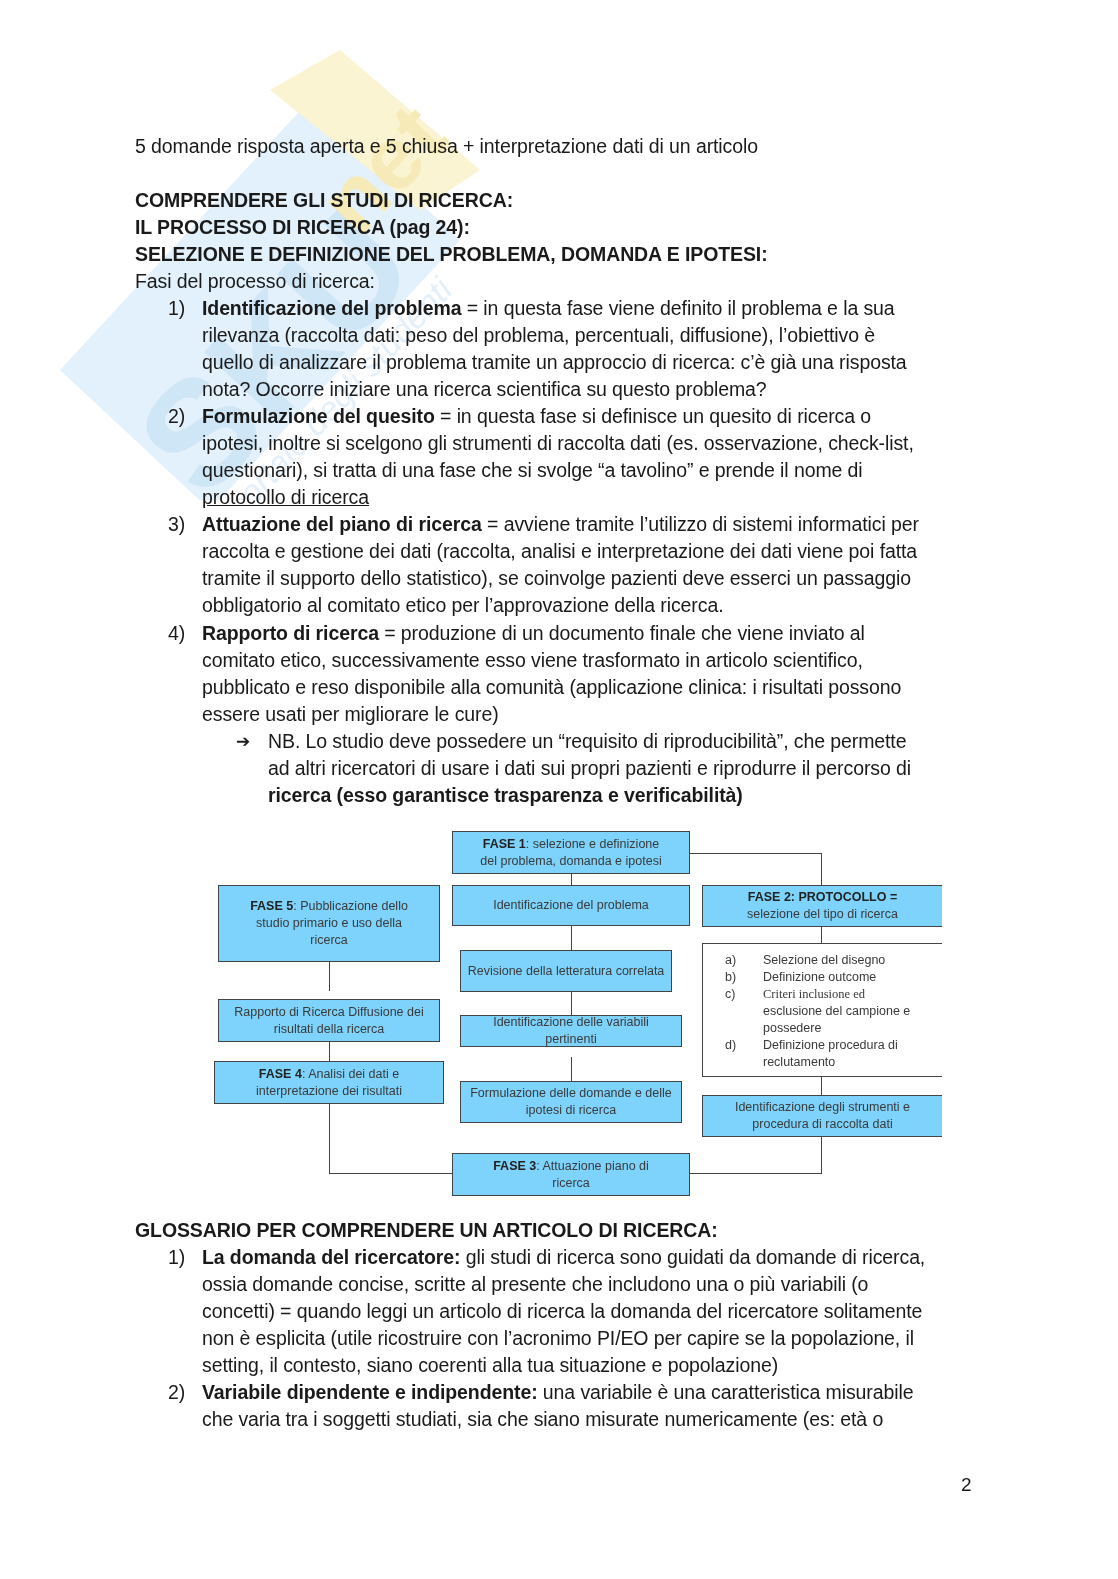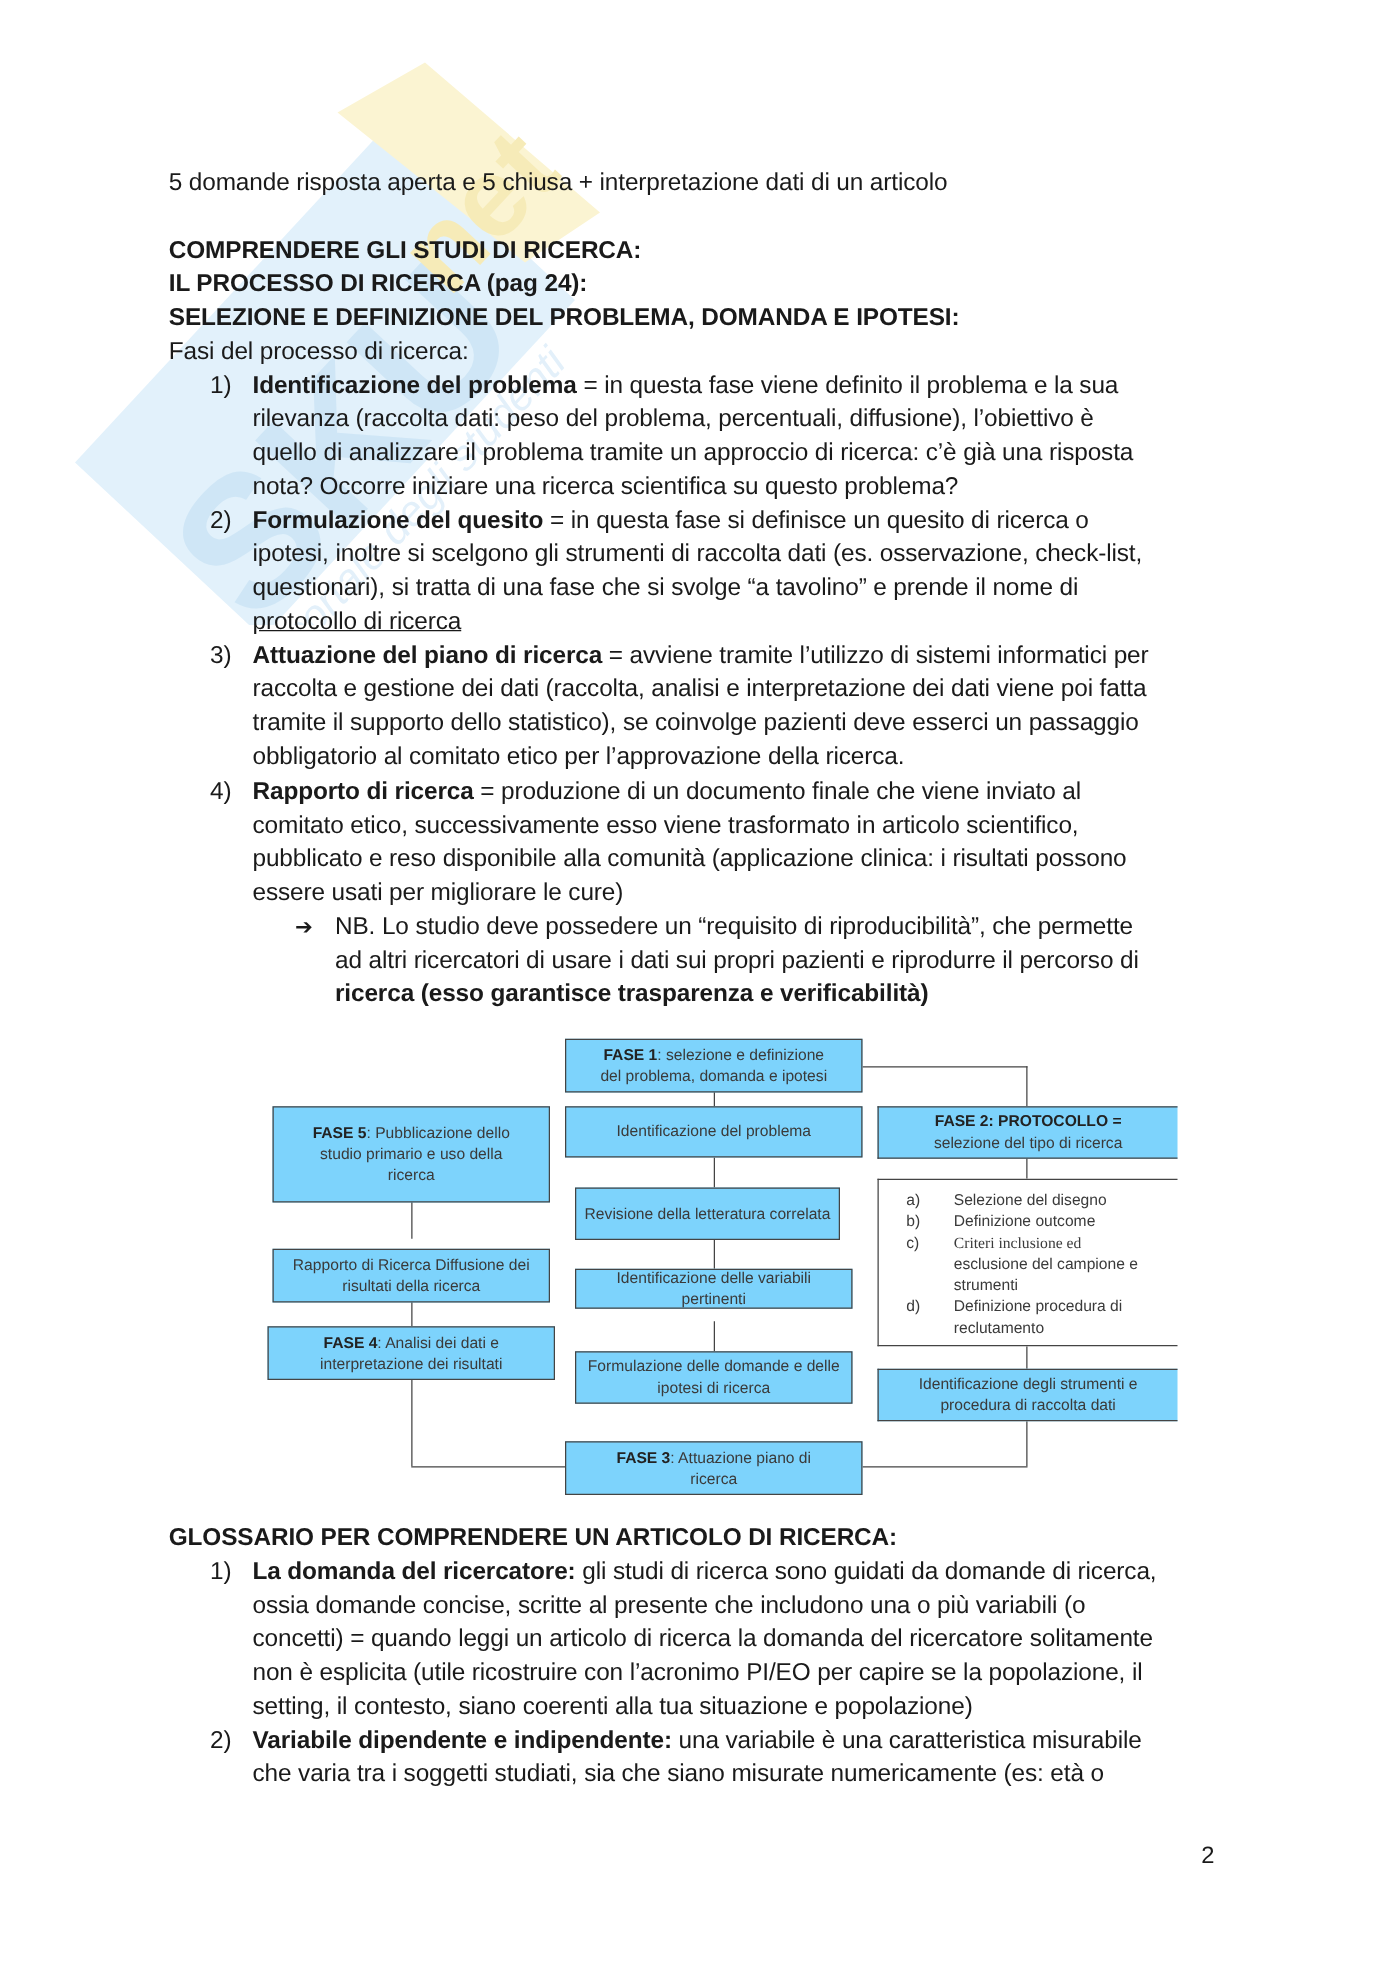--- a/index.html
+++ b/index.html
@@ -108,21 +108,21 @@
       <div><span class="bold">FASE 2: PROTOCOLLO =</span><br><span>selezione del tipo di ricerca</span></div>
     </div>
     <div class="listbox" style="left:492px; top:118px; width:240px; height:134px;">
       <div class="li" style="left:22px; top:8px;">a)</div>
       <div class="li" style="left:60px; top:8px;">Selezione del disegno</div>
       <div class="li" style="left:22px; top:25px;">b)</div>
       <div class="li" style="left:60px; top:25px;">Definizione outcome</div>
       <div class="li" style="left:22px; top:42px;">c)</div>
       <div class="li" style="left:60px; top:42px;font-family:Liberation Serif, serif;">Criteri inclusione ed</div>
       <div class="li" style="left:60px; top:59px;">esclusione del campione e</div>
-      <div class="li" style="left:60px; top:76px;">strumenti</div>
+      <div class="li" style="left:60px; top:76px;">possedere</div>
       <div class="li" style="left:22px; top:93px;">d)</div>
       <div class="li" style="left:60px; top:93px;">Definizione procedura di</div>
       <div class="li" style="left:60px; top:110px;">reclutamento</div>
     </div>
     <div class="box open-right" style="left:492px; top:270px; width:240px; height:42px;">Identificazione degli strumenti e procedura di raccolta dati</div>
 
     <div class="box" style="left:242px; top:328px; width:238px; height:43px;">
       <div><span class="bold">FASE 3</span><span>: Attuazione piano di</span><br><span>ricerca</span></div>
     </div>
 

